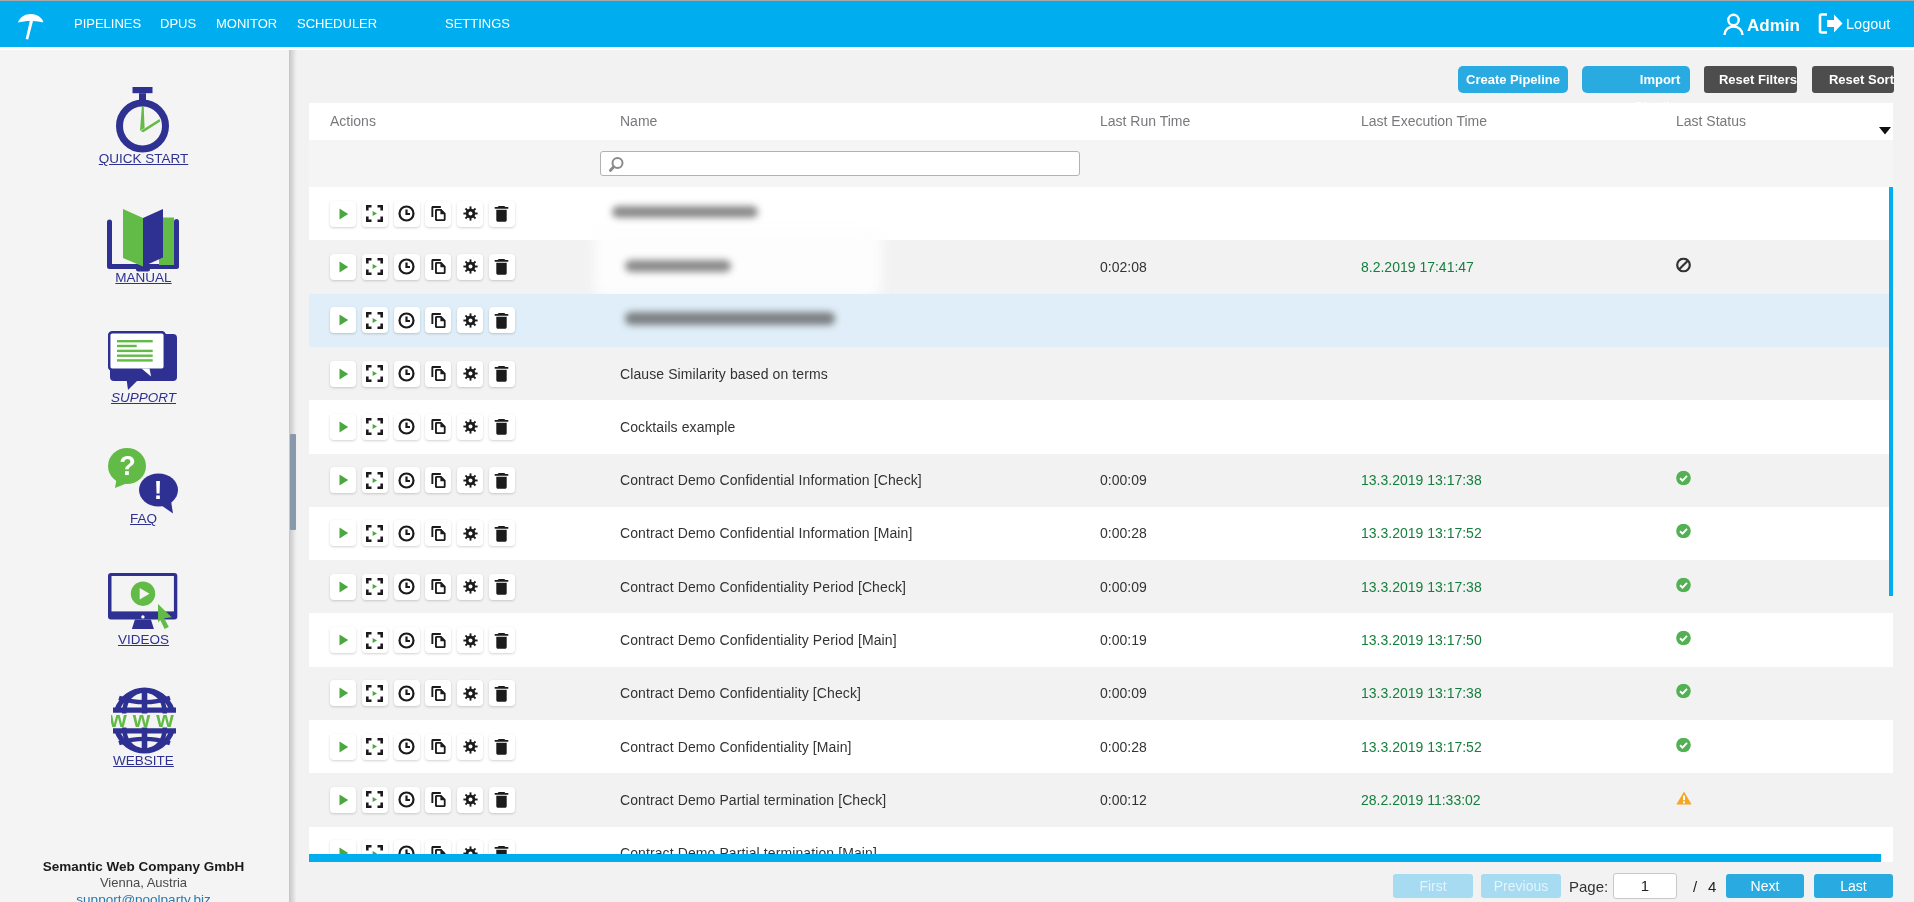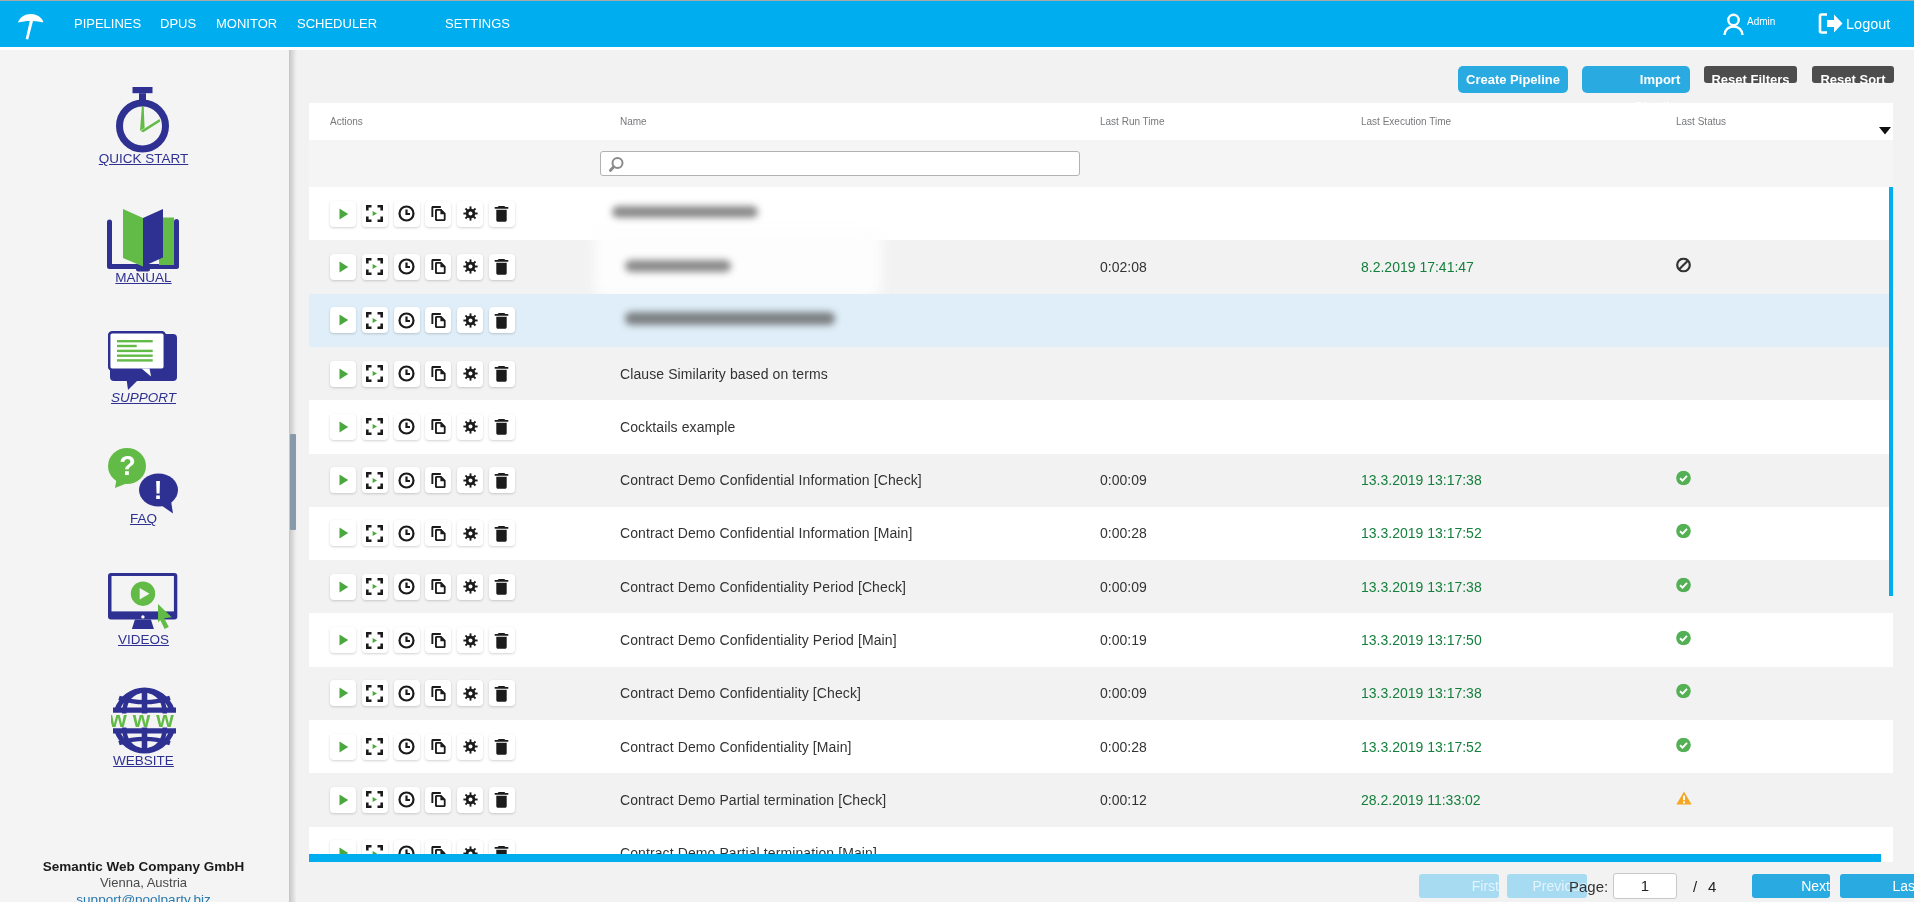--- a/index.html
+++ b/index.html
@@ -9,40 +9,40 @@
   #topstrip { left:0; top:0; width:1914px; height:1px; background:#a8a8a8; }
   #nav { left:0; top:1px; width:1914px; height:46px; background:#00AEEF; }
   #navwhite { left:0; top:47px; width:1914px; height:3px; background:#ffffff; }
   .navitem { position:absolute; top:16px; color:#ffffff; font-size:13px; }
   #sidebar { left:0; top:50px; width:283px; height:852px; background:#f4f4f4; }
   .sideitem { position:absolute; left:2px; width:283px; text-align:center; }
   .sidelabel { color:#2E3192; font-size:13.5px; text-decoration:underline; }
   #sbtrack { left:288.5px; top:50px; width:8px; height:852px; background:linear-gradient(to right,#c5c5c5 0%,#d8d8d8 40%,#ededed 85%,#f1f1f1 100%);}
   #sbthumb { left:289.5px; top:434px; width:6.5px; height:96px; background:#8899ab; border-radius:1px;}
   #table { left:309px; top:103px; width:1584px; height:759px; background:#ffffff; overflow:hidden; }
-  .hdr { position:absolute; top:0; height:37px; line-height:37px; color:#77797c; font-size:10px; }
+  .hdr { position:absolute; top:0; height:37px; line-height:37px; color:#77797c; font-size:14px; }
   #searchrow { left:0; top:37px; width:1584px; height:50px; background:#f5f5f5; }
   #searchbox { left:291px; top:48px; width:480px; height:25px; background:#ffffff; border:1px solid #b2b2b2; border-radius:3px; }
   .row { position:absolute; left:0; width:1584px; height:53.3px; }
   .rowname { position:absolute; left:311px; top:50%; transform:translateY(-50%); font-size:14px; color:#333; letter-spacing:0.1px; }
   .runtime { position:absolute; left:791px; top:50%; transform:translateY(-50%); font-size:14px; color:#333; }
   .exectime { position:absolute; left:1052px; top:50%; transform:translateY(-50%); font-size:14px; color:#15803d; }
   .status { position:absolute; left:1367px; top:50%; transform:translateY(-50%); }
   .btns { position:absolute; left:21px; top:50%; transform:translateY(-50%); display:flex; }
   .abtn { width:26px; height:26px; background:#ffffff; border-radius:4px; margin-right:5.8px;
           box-shadow:0 1px 2.5px rgba(0,0,0,0.18); display:flex; align-items:center; justify-content:center; }
   .cyanbtn { position:absolute; background:#29ABE2; color:#fff; font-weight:bold; font-size:13px;
              border-radius:5px; text-align:center; line-height:27px; height:27px; }
   .darkbtn  { position:absolute; background:#4D4D4D; color:#fff; font-weight:bold; font-size:13px;
-             border-radius:3px; text-align:center; line-height:27px; height:17px; }
+             border-radius:3px; text-align:right; line-height:27px; height:27px; }
   #vscroll { left:1888.6px; top:187px; width:4.8px; height:409px; background:#00AEEF; }
   #hscroll { left:309px; top:853.5px; width:1572px; height:8px; background:#00AEEF; }
   #footer { left:296px; top:862px; width:1618px; height:40px; background:#f2f2f2; }
-  .pagebtn { position:absolute; top:874px; height:24px; border-radius:3px; text-align:right;
-             font-size:14px; line-height:24px;margin-left:26px; }
+  .pagebtn { position:absolute; top:874px; height:24px; border-radius:3px; text-align:center;
+             font-size:14px; line-height:24px; }
   .pagedis { background:#a6dbf2; color:#e3f4fc; }
   .pageact { background:#29ABE2; color:#ffffff; }
 </style>
 </head>
 <body>
 <div class="abs" id="topstrip"></div>
 <div class="abs" id="nav"></div>
 <div class="abs" id="navwhite"></div>
 
 <svg class="abs" style="left:17px; top:12.5px;" width="27" height="28" viewBox="0 0 27 28">
@@ -51,21 +51,21 @@
 </svg>
 <div class="navitem" style="left:74px;">PIPELINES</div>
 <div class="navitem" style="left:160px;">DPUS</div>
 <div class="navitem" style="left:216px;">MONITOR</div>
 <div class="navitem" style="left:297px;">SCHEDULER</div>
 <div class="navitem" style="left:397px;margin-left:48px;">SETTINGS</div>
 <svg class="abs" style="left:1722px; top:12px;" width="23" height="24" viewBox="0 0 23 24">
   <circle cx="11.5" cy="8" r="5.2" fill="none" stroke="#fff" stroke-width="2.4"></circle>
   <path d="M2.5,23 a9,8.5 0 0 1 18,0" fill="none" stroke="#fff" stroke-width="2.4"></path>
 </svg>
-<div class="navitem" style="left:1747px; top:16px; font-size:10px;">Admin</div>
+<div class="navitem" style="left:1747px; top:16px; font-size:17px;font-weight:bold;">Admin</div>
 <svg class="abs" style="left:1817px; top:12px;" width="26" height="23" viewBox="0 0 26 23">
   <path d="M10,2.5 h-5.5 a1.5,1.5 0 0 0 -1.5,1.5 v15 a1.5,1.5 0 0 0 1.5,1.5 h5.5" fill="none" stroke="#fff" stroke-width="2.6"></path>
   <path d="M10,8 h7 v-5.5 l8.5,9 -8.5,9 v-5.5 h-7 Z" fill="#fff"></path>
 </svg>
 <div class="navitem" style="left:1846px; top:16px; font-size:14.5px;">Logout</div>
 
 <div class="abs" id="sidebar"></div>
 <div class="abs" id="sbtrack"></div>
 <div class="abs" id="sbthumb"></div>
 <svg class="abs" style="left:116px; top:87px;" width="54" height="66" viewBox="0 0 54 66">

